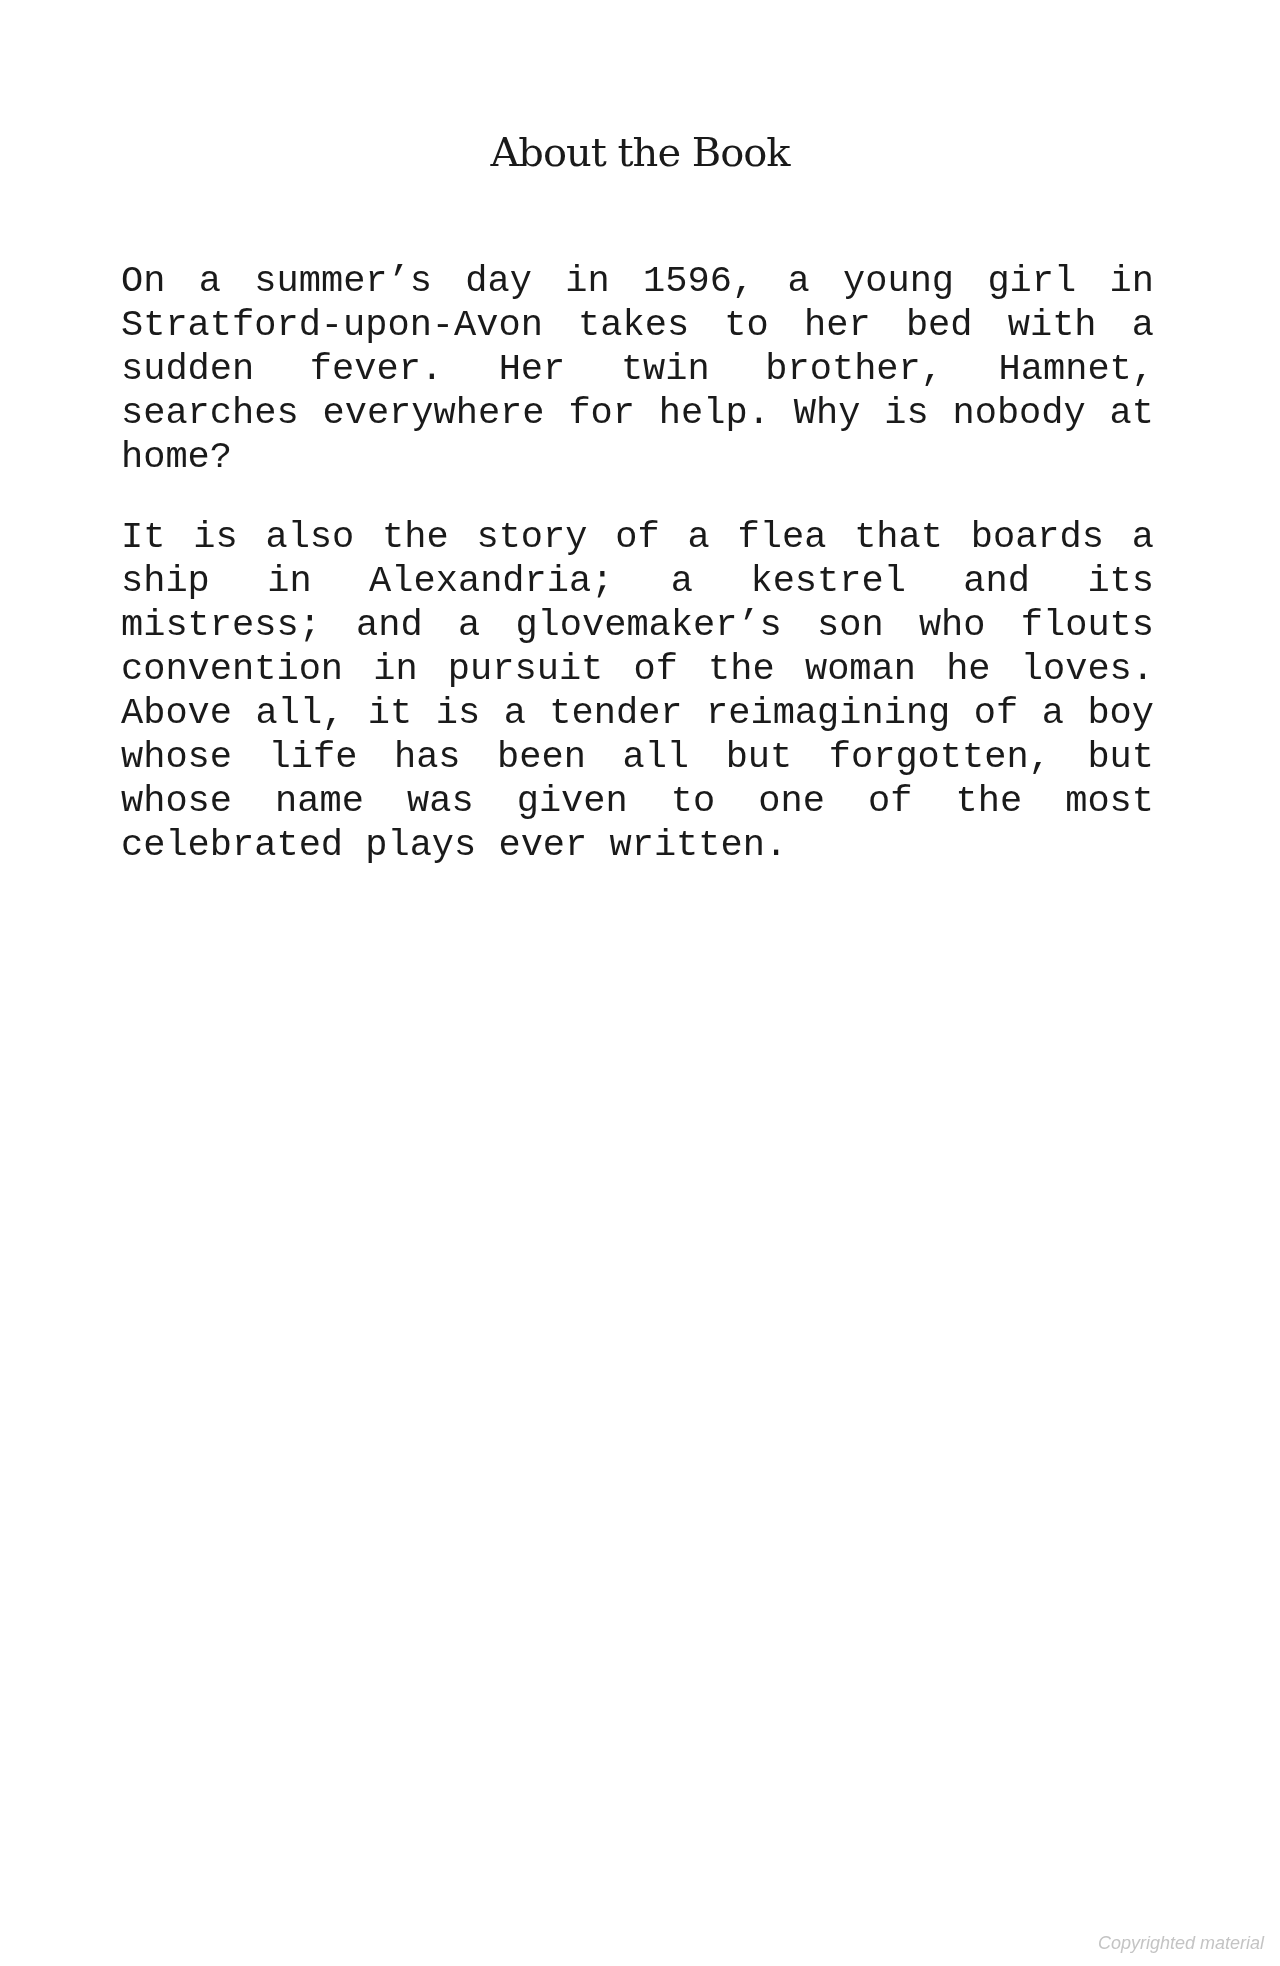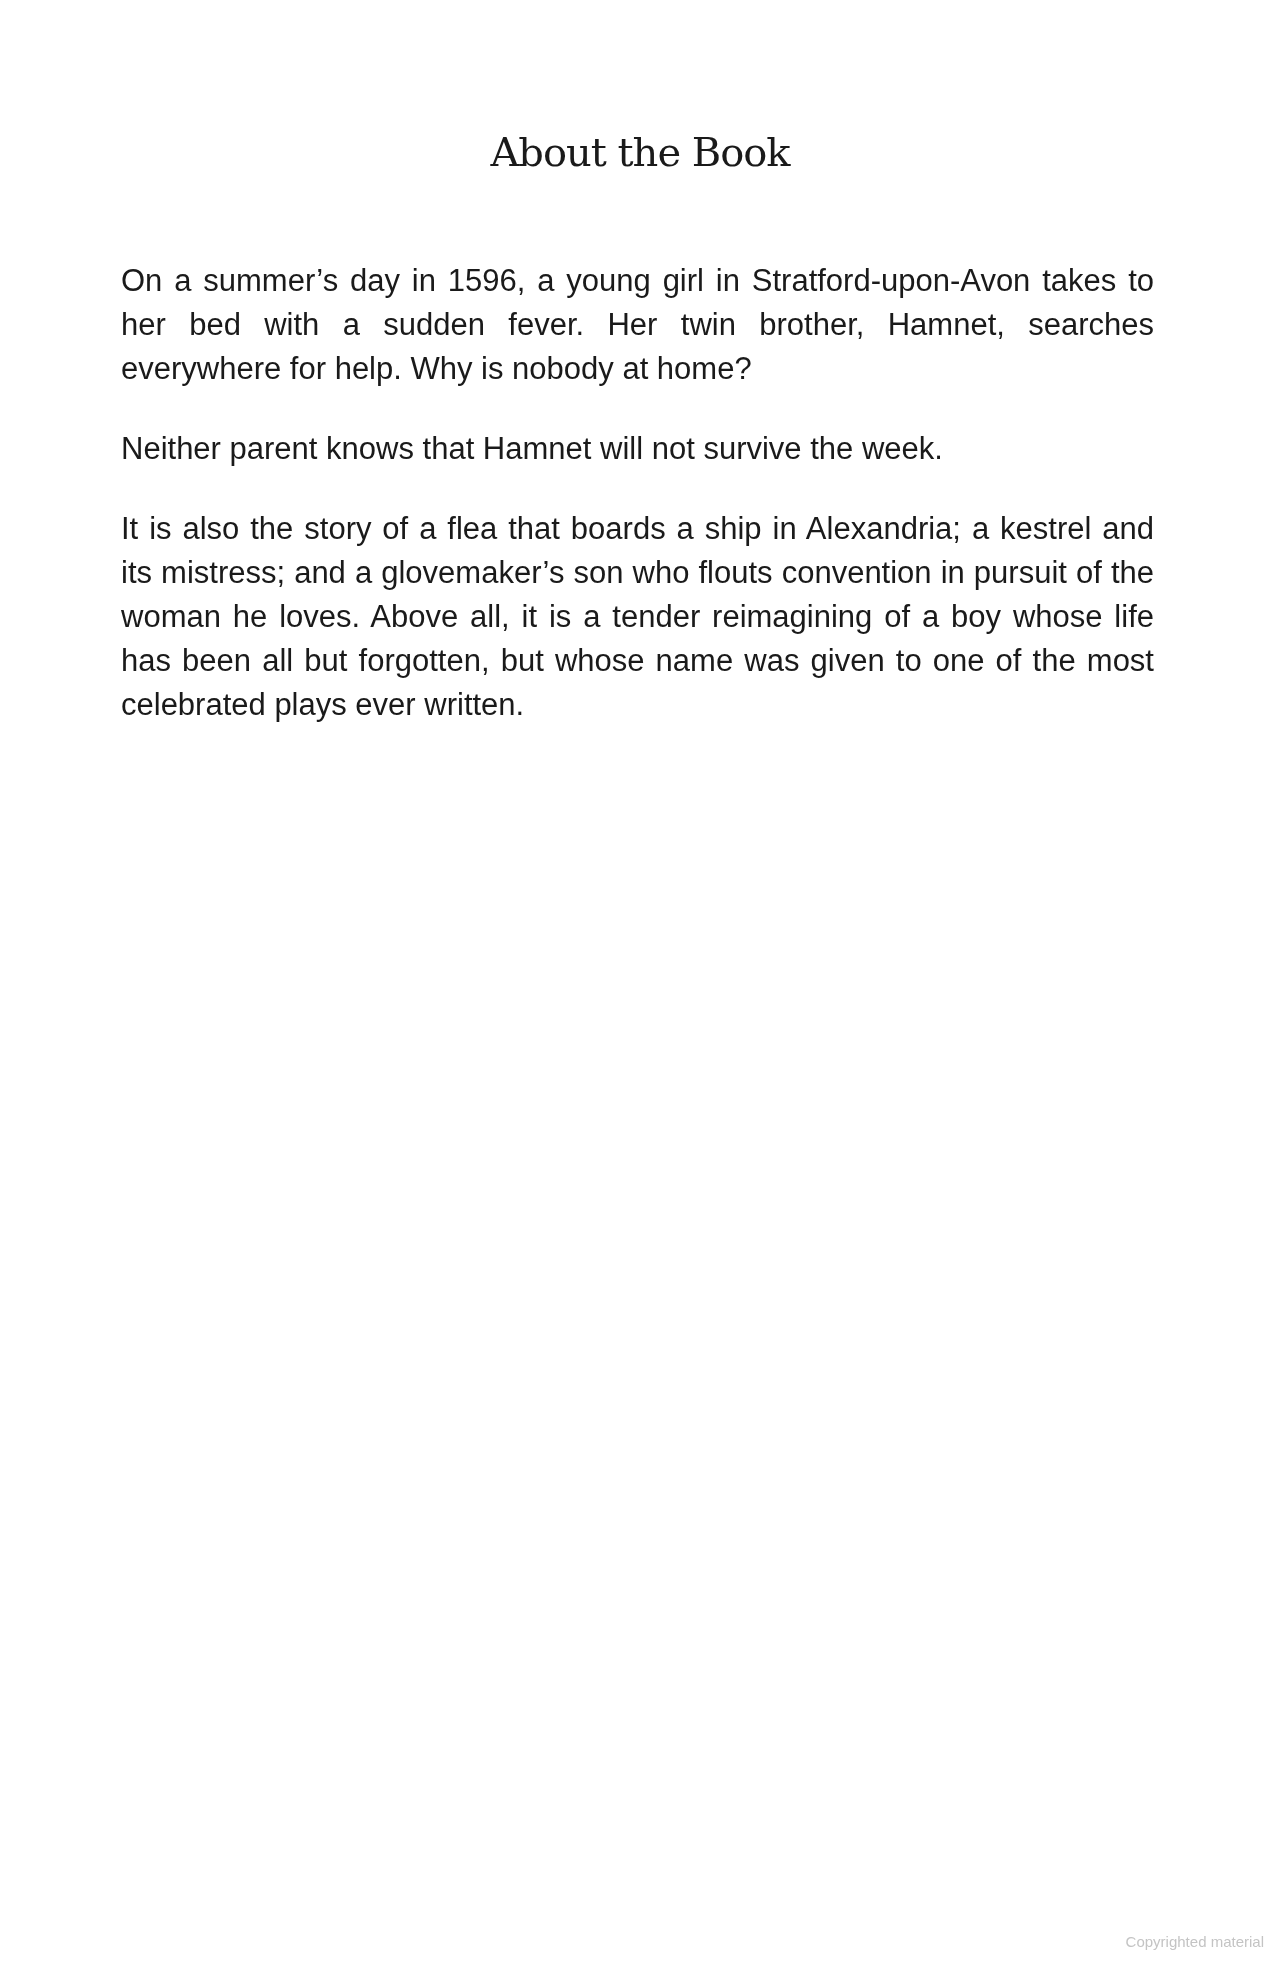--- a/index.html
+++ b/index.html
@@ -32,53 +32,51 @@
       letter-spacing: -1px;
       margin: 0;
       font-weight: normal;
       line-height: 1.2;
     }
     .body-text {
       position: absolute;
       left: 121px;
       top: 259px;
       width: 1033px;
-      font-family: Liberation Sans, sans-serif;
-      font-size: 31px;
+      font-family: Liberation Mono, monospace;
+      font-size: 37px;
       line-height: 44px;
       color: #1a1a1a;
       text-align: justify;
     }
     .body-text p {
       margin: 0 0 36px 0;
     }
     .body-text em {
       font-style: italic;
     }
     .copyright {
       position: absolute;
       right: 16px;
       top: 1933px;
       font-family: "Liberation Sans", "DejaVu Sans", sans-serif;
-      font-size: 15px;
+      font-size: 18px;
       color: #c4c4c4;
+      font-style: italic;
     }
   </style>
 </head>
 <body>
 
 <div class="page">
   <h1 class="title">About the Book</h1>
 
   <div class="body-text">
     <p>
       <span>On a summer’s day in 1596, a young girl in Stratford-upon-Avon takes to her bed with a sudden fever. Her twin brother, Hamnet, searches everywhere for help. Why is nobody at home?</span>
     </p>
     <p>
-      <span>Neither parent knows that Hamnet will not survive the week.</span>
-    </p>
-    <p>
       <span>It is also the story of a flea that boards a ship in Alexandria; a kestrel and its mistress; and a glovemaker’s son who flouts convention in pursuit of the woman he loves. Above all, it is a tender reimagining of a boy whose life has been all but forgotten, but whose name was given to one of the most celebrated plays ever written.</span>
     </p>
   </div>
 
   <div class="copyright">Copyrighted material</div>
 </div>
 
 </body></html>

